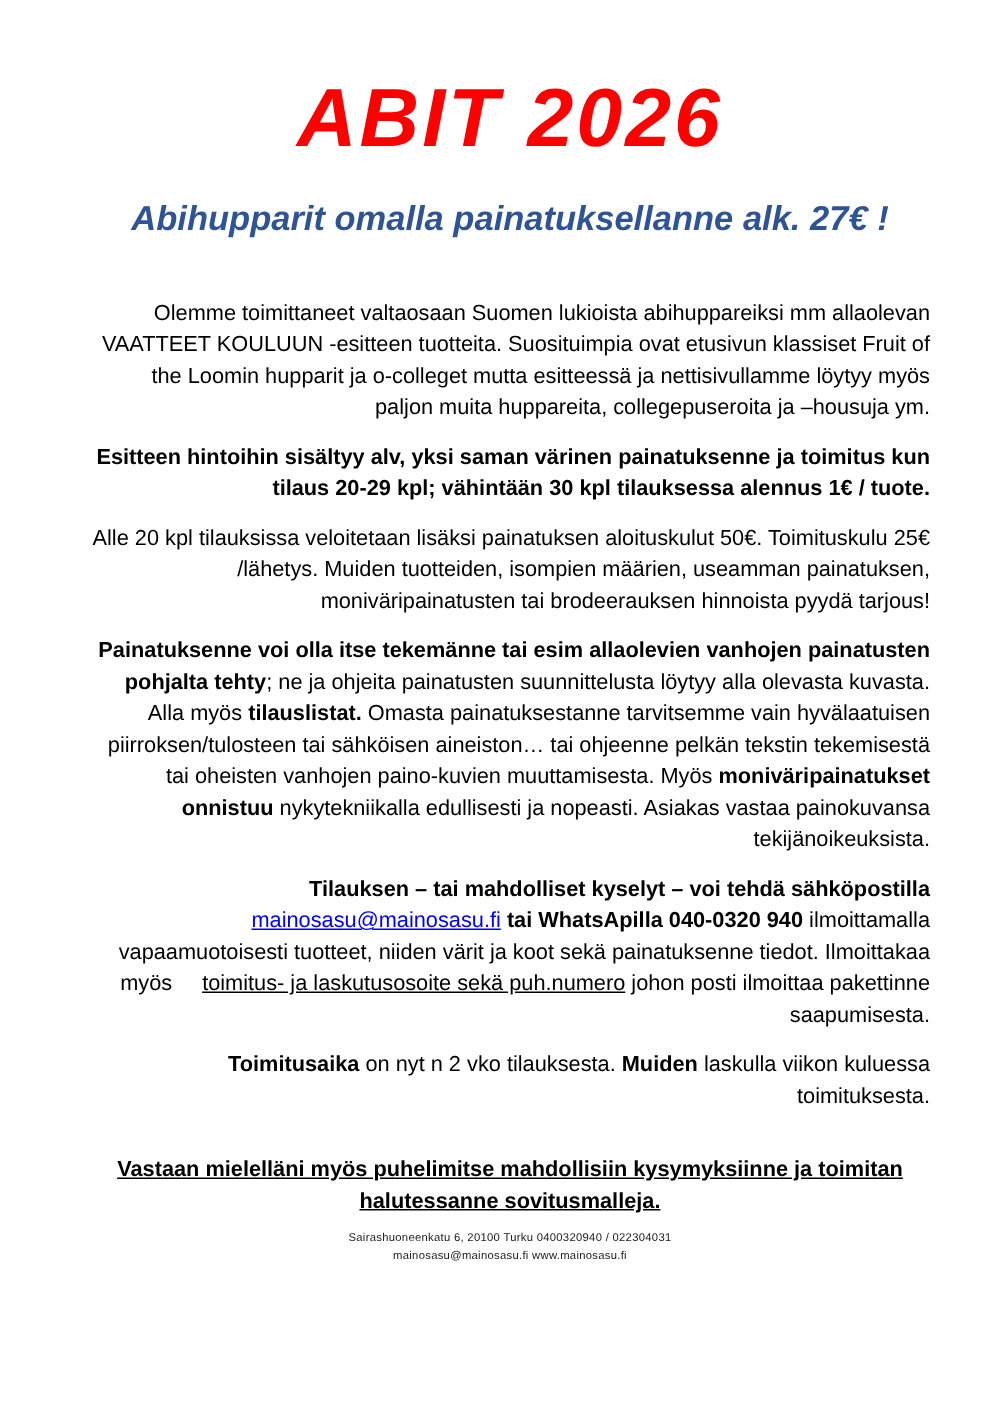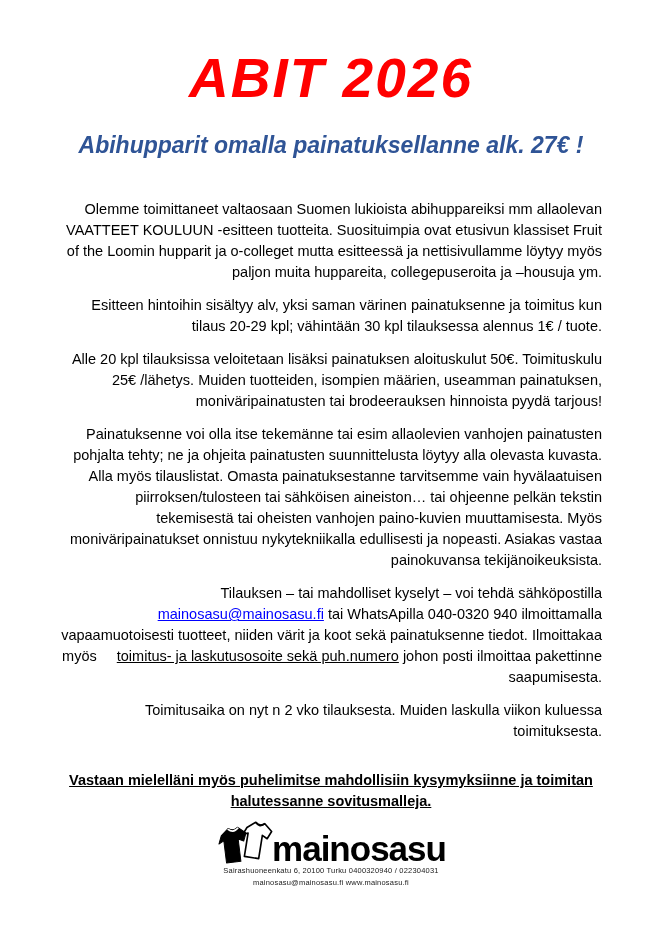--- a/index.html
+++ b/index.html
@@ -3,36 +3,36 @@
 <meta charset="utf-8">
 <style>
   html,body{margin:0;padding:0;background:#ffffff;}
   body{
     width:668px;height:948px;overflow:hidden;
     font-family:"Liberation Sans","DejaVu Sans",sans-serif;
     color:#000;
   }
   .page{
     width:668px;height:948px;box-sizing:border-box;
-    padding:50px 66px 0 60px;
+    padding:50px 48px 0 60px;
     text-align:center;
   }
   .doc-title{
     font-size:55px;line-height:1.05;font-weight:bold;font-style:italic;
     letter-spacing:2px;margin:0 0 0 0;
   }
   .doc-subtitle{
     font-size:23px;line-height:1.2;font-weight:bold;font-style:italic;
     margin-top:24px;
   }
   .body-copy{margin-top:40px;}
   p.para{
     font-size:14.5px;line-height:21px;margin:0 0 12px 0;text-align:right;
   }
-  .b{font-weight:normal;}
+  .b{font-weight:bold;}
   .u{text-decoration:underline;margin-left:16px;}
   a.lnk, span.lnk{font-weight:normal;text-decoration:underline;cursor:pointer;}
   .closing-heading{
     font-size:14.5px;line-height:21px;font-weight:bold;text-decoration:underline;
     margin-top:28px;
     text-align:center;
   }
   .contact-line{
     font-size:14.5px;line-height:21px;margin-top:36px;
   }
@@ -68,32 +68,17 @@
     <p class="para"><span>Alle 20 kpl tilauksissa veloitetaan lisäksi painatuksen aloituskulut 50€. Toimituskulu 25€ /lähetys. Muiden tuotteiden, isompien määrien, useamman painatuksen, moniväripainatusten tai brodeerauksen hinnoista pyydä tarjous!</span></p>
     <p class="para"><span class="b">Painatuksenne voi olla itse tekemänne tai esim allaolevien vanhojen painatusten pohjalta tehty</span><span>; ne ja ohjeita painatusten suunnittelusta löytyy alla olevasta kuvasta. Alla myös </span><span class="b">tilauslistat.</span><span> Omasta painatuksestanne tarvitsemme vain hyvälaatuisen piirroksen/tulosteen tai sähköisen aineiston… tai ohjeenne pelkän tekstin tekemisestä tai oheisten vanhojen paino-kuvien muuttamisesta. Myös </span><span class="b">moniväripainatukset onnistuu</span><span> nykytekniikalla edullisesti ja nopeasti. Asiakas vastaa painokuvansa tekijänoikeuksista.</span></p>
     <p class="para"><span class="b">Tilauksen – tai mahdolliset kyselyt – voi tehdä sähköpostilla </span><a class="b lnk" style="color: rgb(0, 0, 255);">mainosasu@mainosasu.fi</a><span class="b"> tai WhatsApilla 040-0320 940 </span><span>ilmoittamalla vapaamuotoisesti tuotteet, niiden värit ja koot sekä painatuksenne tiedot. Ilmoittakaa myös </span><span class="u">toimitus- ja laskutusosoite sekä puh.numero</span><span> johon posti ilmoittaa pakettinne saapumisesta.</span></p>
     <p class="para"><span class="b">Toimitusaika</span><span> on nyt n 2 vko tilauksesta. </span><span class="b">Muiden</span><span> laskulla viikon kuluessa toimituksesta.</span></p>
   </div>
 
   <div class="closing-heading">Vastaan mielelläni myös puhelimitse  mahdollisiin kysymyksiinne ja toimitan halutessanne sovitusmalleja.</div>
 
 
   <div class="logo-block">
-    <div class="logo-row">
-      <svg class="logo-icon" viewBox="0 0 92 70" aria-hidden="true">
-
-        <g transform="translate(36,0) rotate(9 25 25)">
-          <path d="M8,14 L20,4 Q27,10 34,4 L46,14 L41,26 L33,22 L33,58 L11,58 L11,22 L3,26 Z" fill="#ffffff" stroke="#000000" stroke-width="2.5" stroke-linejoin="round"></path>
-          <path d="M20,4 Q27,12 34,4" fill="none" stroke="#000000" stroke-width="2.5"></path>
-        </g>
-
-        <g transform="translate(0,8) rotate(-7 25 25)">
-          <path d="M8,14 L20,4 Q27,10 34,4 L46,14 L41,26 L33,22 L33,56 L11,56 L11,22 L3,26 Z" fill="#000000" stroke="#000000" stroke-width="1.5" stroke-linejoin="round"></path>
-          <path d="M19,5 Q27,13 35,5" fill="none" stroke="#ffffff" stroke-width="2.5"></path>
-        </g>
-      </svg>
-      <span class="brand-word">mainosasu</span>
-    </div>
     <div class="logo-address">Sairashuoneenkatu 6, 20100 Turku    0400320940 / 022304031</div>
     <div class="logo-address">mainosasu@mainosasu.fi    www.mainosasu.fi</div>
   </div>
 
 </div>
 
 </body></html>

